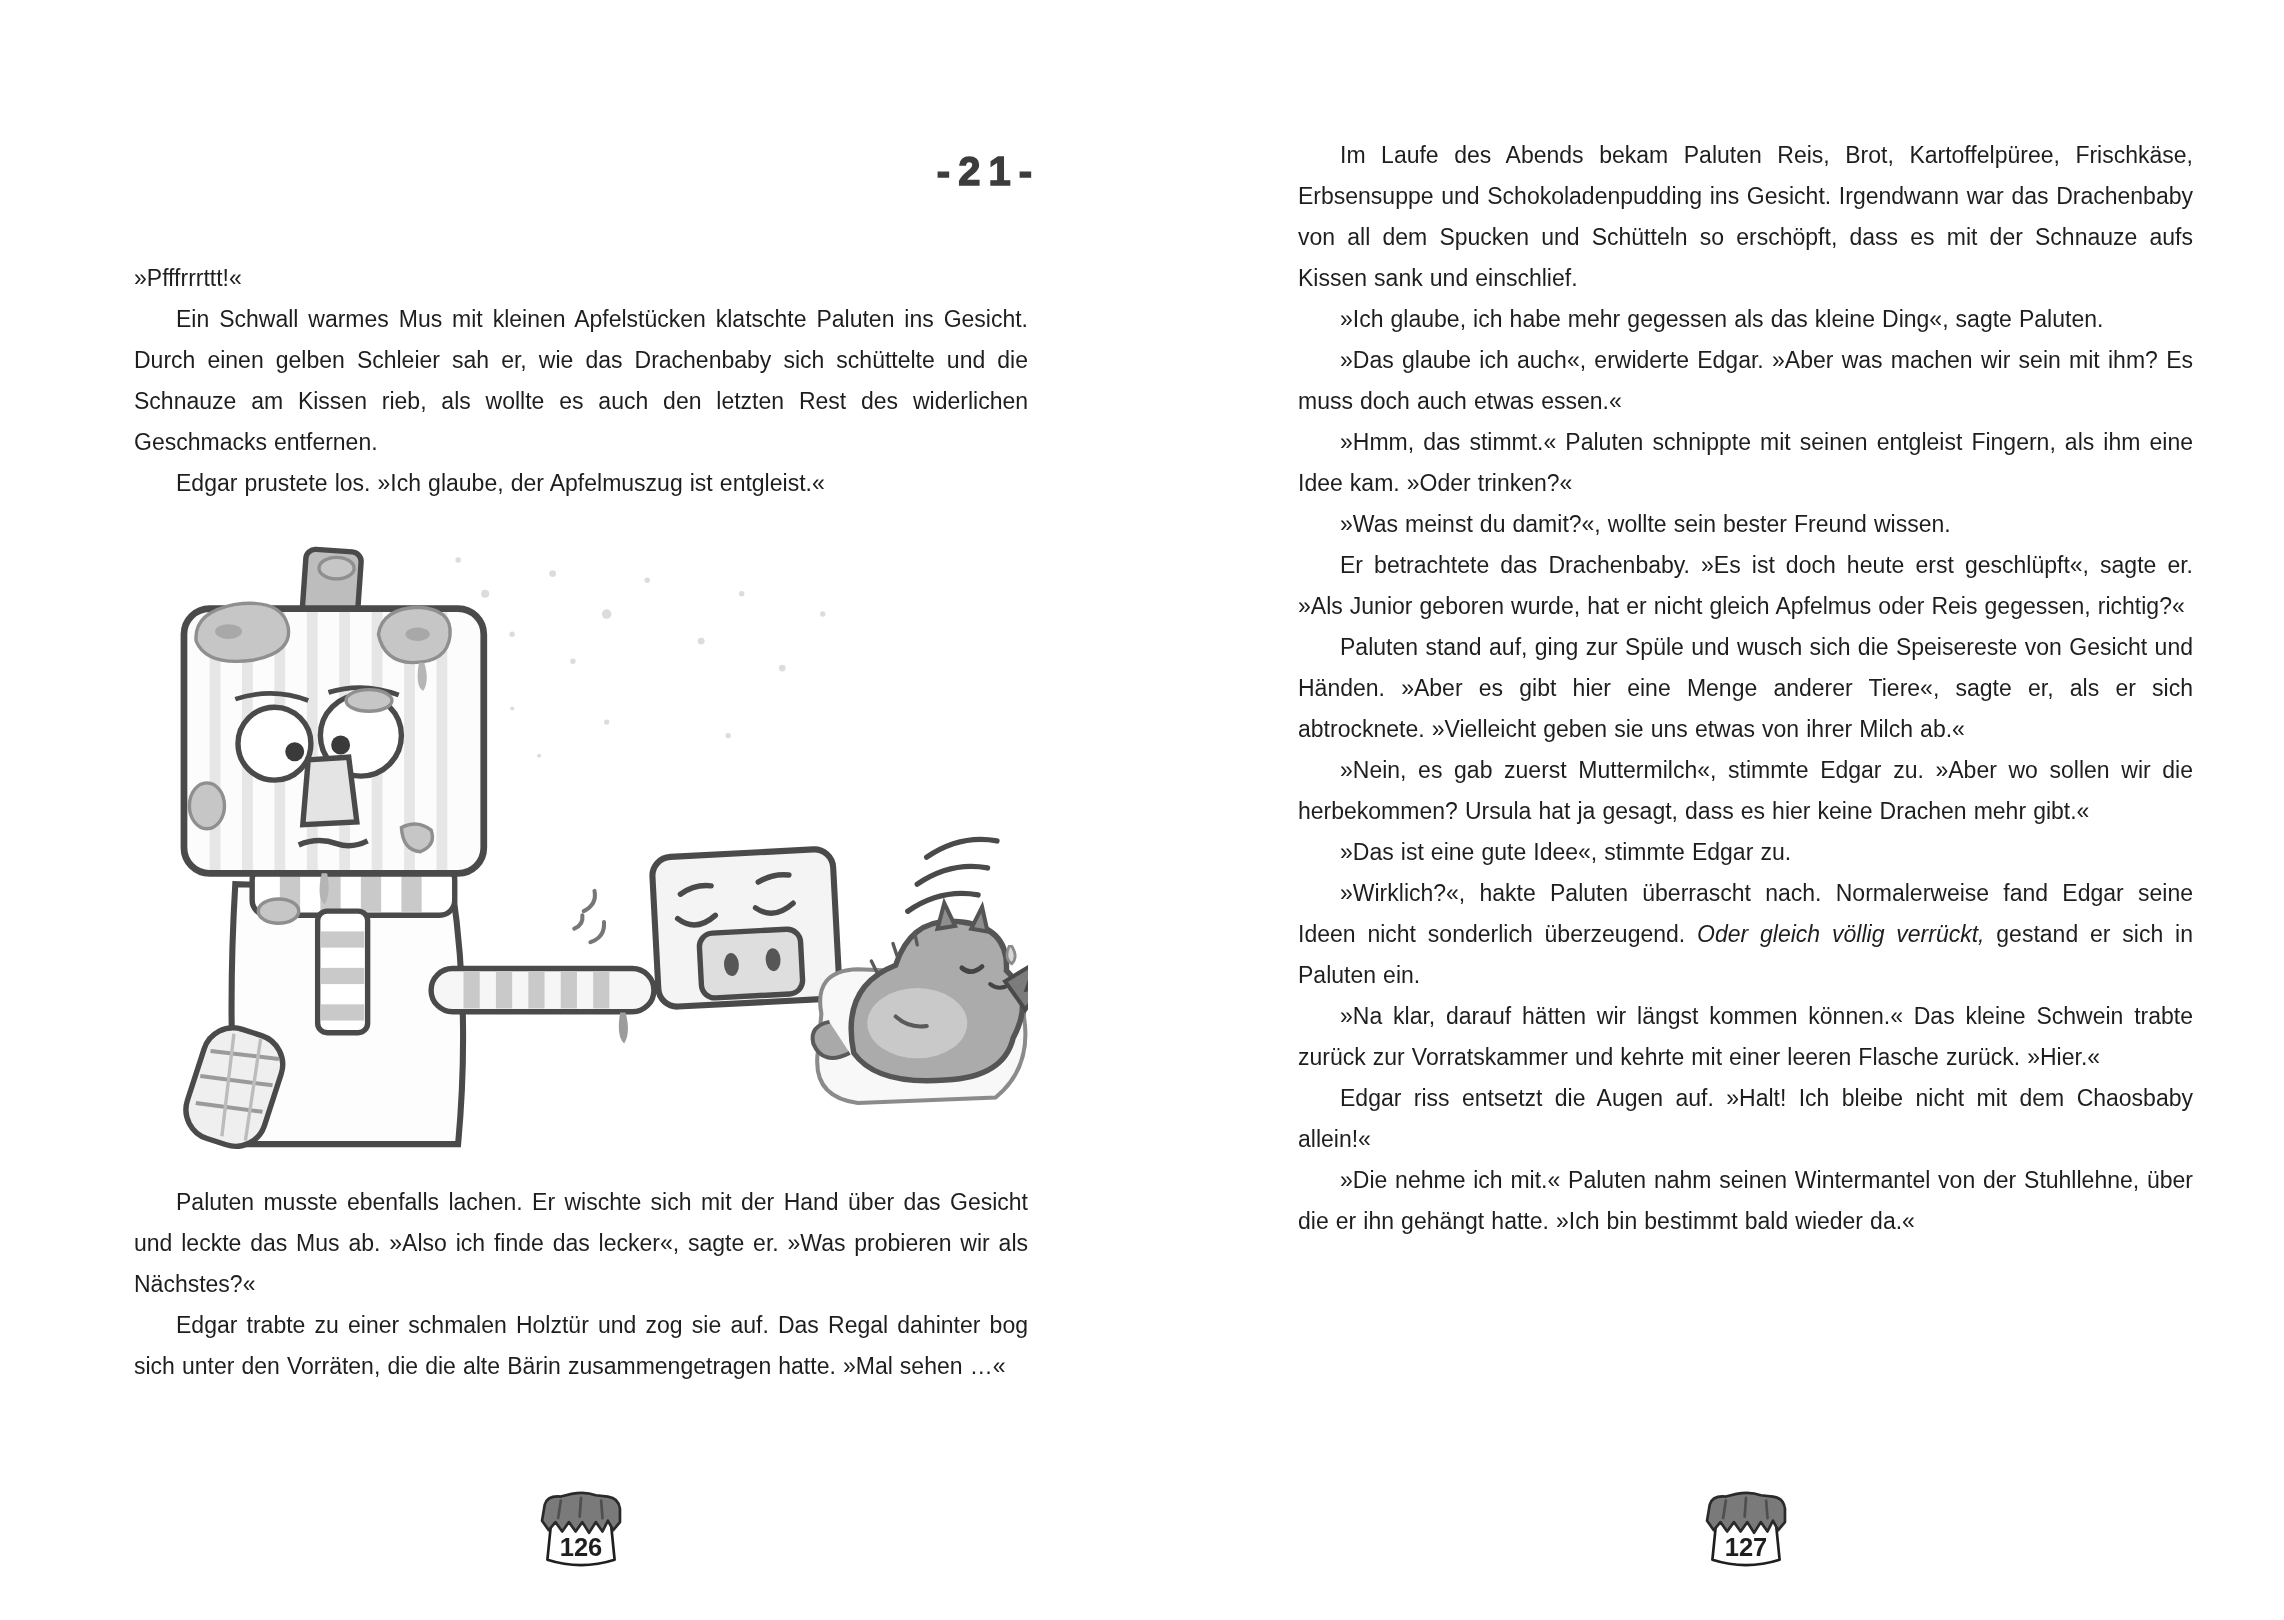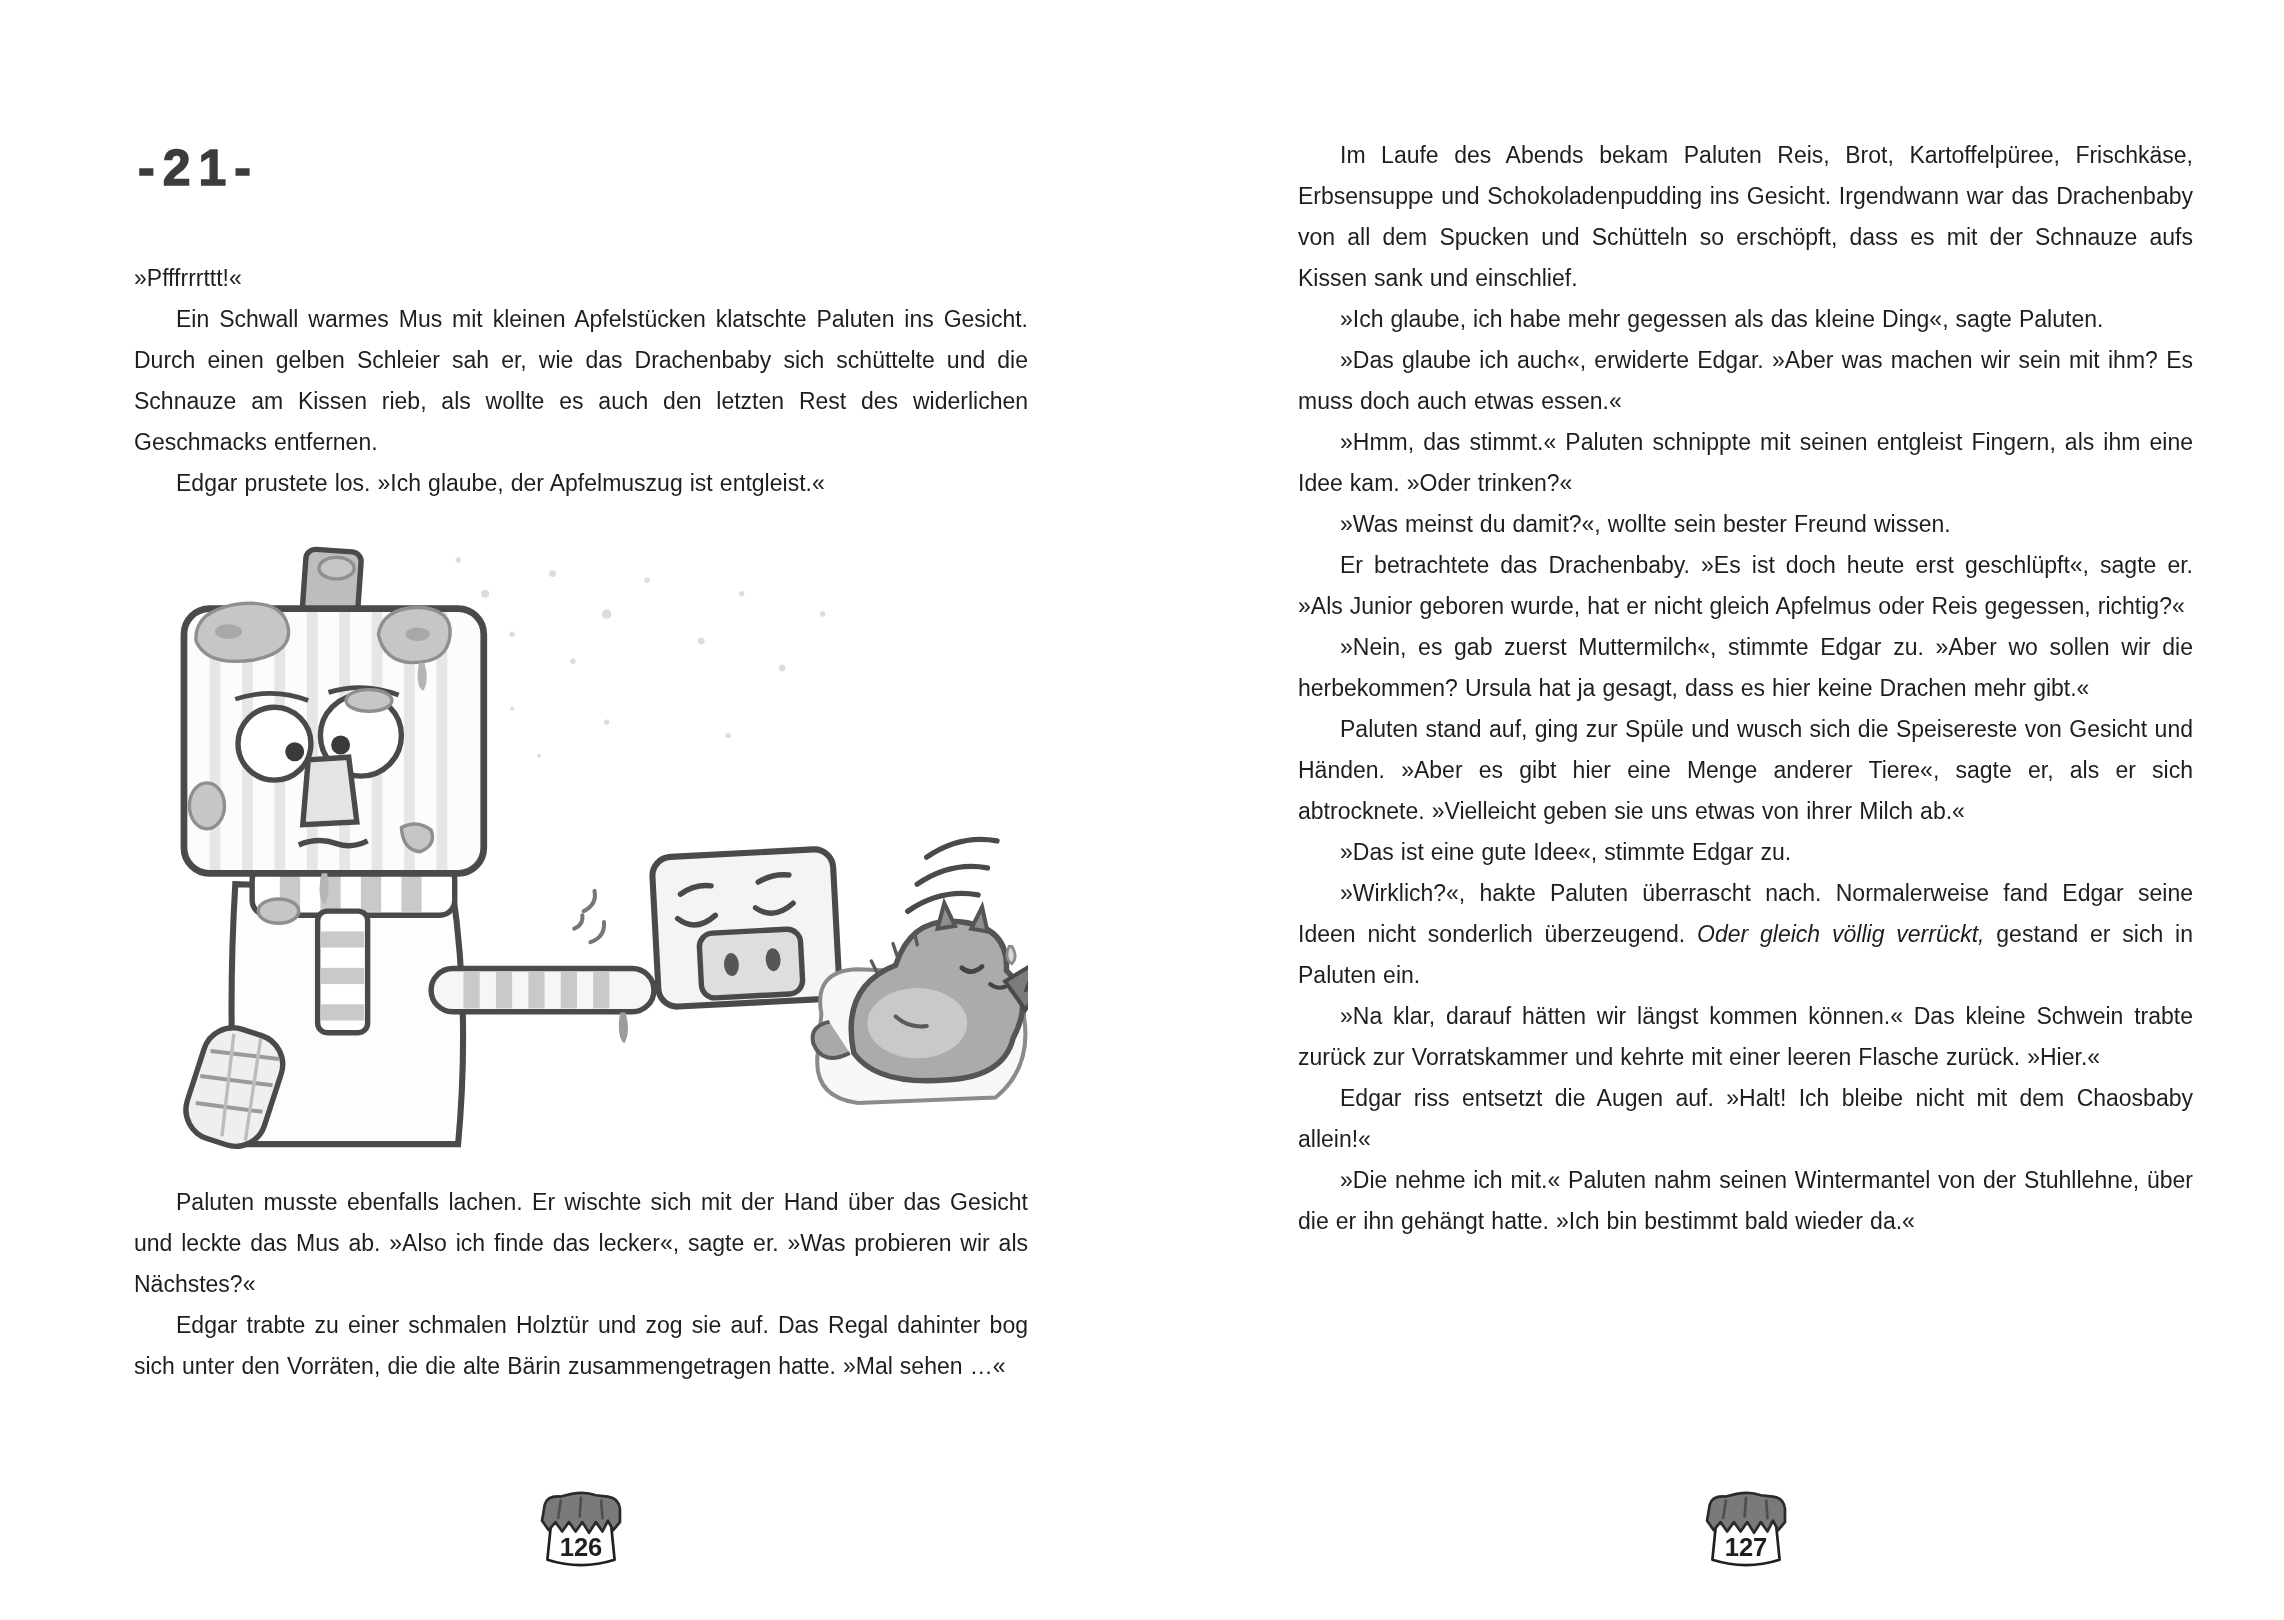--- a/index.html
+++ b/index.html
@@ -24,23 +24,23 @@
     height: 1620px;
   }
   .page-left  { left: 134px;  width: 894px; }
   .page-right { left: 1298px; width: 895px; }
 
   .chapter {
     position: absolute;
     top: 139px;
     left: 0;
     width: 100%;
-    margin: 4px;
-    text-align: left;
-    font-size: 50px;
+    margin: 12px;
+    text-align: right;
+    font-size: 40px;
     line-height: 1;
     font-weight: 700;
     letter-spacing: 8px;
     color: #3c3c3c;
     -webkit-text-stroke: 1.4px #3c3c3c;
   }
 
   .text-block {
     position: absolute;
     left: 0;
@@ -269,22 +269,22 @@
 
   <section class="page page-right">
 
     <div class="text-block tb-right" id="right-col">
         <p class="para indent"><span class="">Im Laufe des Abends bekam Paluten Reis, Brot, Kartoffelpüree, Frischkäse, Erbsensuppe und Schokoladenpudding ins Gesicht. Irgendwann war das Drachenbaby von all dem Spucken und Schütteln so erschöpft, dass es mit der Schnauze aufs Kissen sank und einschlief.</span></p>
         <p class="para indent"><span class="">»Ich glaube, ich habe mehr gegessen als das kleine Ding«, sagte Paluten.</span></p>
         <p class="para indent"><span class="">»Das glaube ich auch«, erwiderte Edgar. »Aber was machen wir sein mit ihm? Es muss doch auch etwas essen.«</span></p>
         <p class="para indent"><span class="">»Hmm, das stimmt.« Paluten schnippte mit seinen entgleist Fingern, als ihm eine Idee kam. »Oder trinken?«</span></p>
         <p class="para indent"><span class="">»Was meinst du damit?«, wollte sein bester Freund wissen.</span></p>
         <p class="para indent"><span class="">Er betrachtete das Drachenbaby. »Es ist doch heute erst geschlüpft«, sagte er. »Als Junior geboren wurde, hat er nicht gleich Apfelmus oder Reis gegessen, richtig?«</span></p>
+        <p class="para indent"><span class="">Paluten stand auf, ging zur Spüle und wusch sich die Speisereste von Gesicht und Händen. »Aber es gibt hier eine Menge anderer Tiere«, sagte er, als er sich abtrocknete. »Vielleicht geben sie uns etwas von ihrer Milch ab.«</span></p>
         <p class="para indent"><span class="">»Nein, es gab zuerst Muttermilch«, stimmte Edgar zu. »Aber wo sollen wir die herbekommen? Ursula hat ja gesagt, dass es hier keine Drachen mehr gibt.«</span></p>
-        <p class="para indent"><span class="">Paluten stand auf, ging zur Spüle und wusch sich die Speisereste von Gesicht und Händen. »Aber es gibt hier eine Menge anderer Tiere«, sagte er, als er sich abtrocknete. »Vielleicht geben sie uns etwas von ihrer Milch ab.«</span></p>
         <p class="para indent"><span class="">»Das ist eine gute Idee«, stimmte Edgar zu.</span></p>
         <p class="para indent"><span class="">»Wirklich?«, hakte Paluten überrascht nach. Normalerweise fand Edgar seine Ideen nicht sonderlich überzeugend. </span><span class="em">Oder gleich völlig verrückt,</span><span class=""> gestand er sich in Paluten ein.</span></p>
         <p class="para indent"><span class="">»Na klar, darauf hätten wir längst kommen können.« Das kleine Schwein trabte zurück zur Vorratskammer und kehrte mit einer leeren Flasche zurück. »Hier.«</span></p>
         <p class="para indent"><span class="">Edgar riss entsetzt die Augen auf. »Halt! Ich bleibe nicht mit dem Chaosbaby allein!«</span></p>
         <p class="para indent"><span class="">»Die nehme ich mit.« Paluten nahm seinen Wintermantel von der Stuhllehne, über die er ihn gehängt hatte. »Ich bin bestimmt bald wieder da.«</span></p>
       </div>
 
     <footer class="pagenum-wrap">
       <svg viewBox="0 0 128 120" width="86" height="81" xmlns="http://www.w3.org/2000/svg">
         <path d="M20,42 L108,42 L114,102 Q64,118 14,102 Z" fill="#ffffff" stroke="#1f1f1f" stroke-width="4" stroke-linejoin="round"></path>

